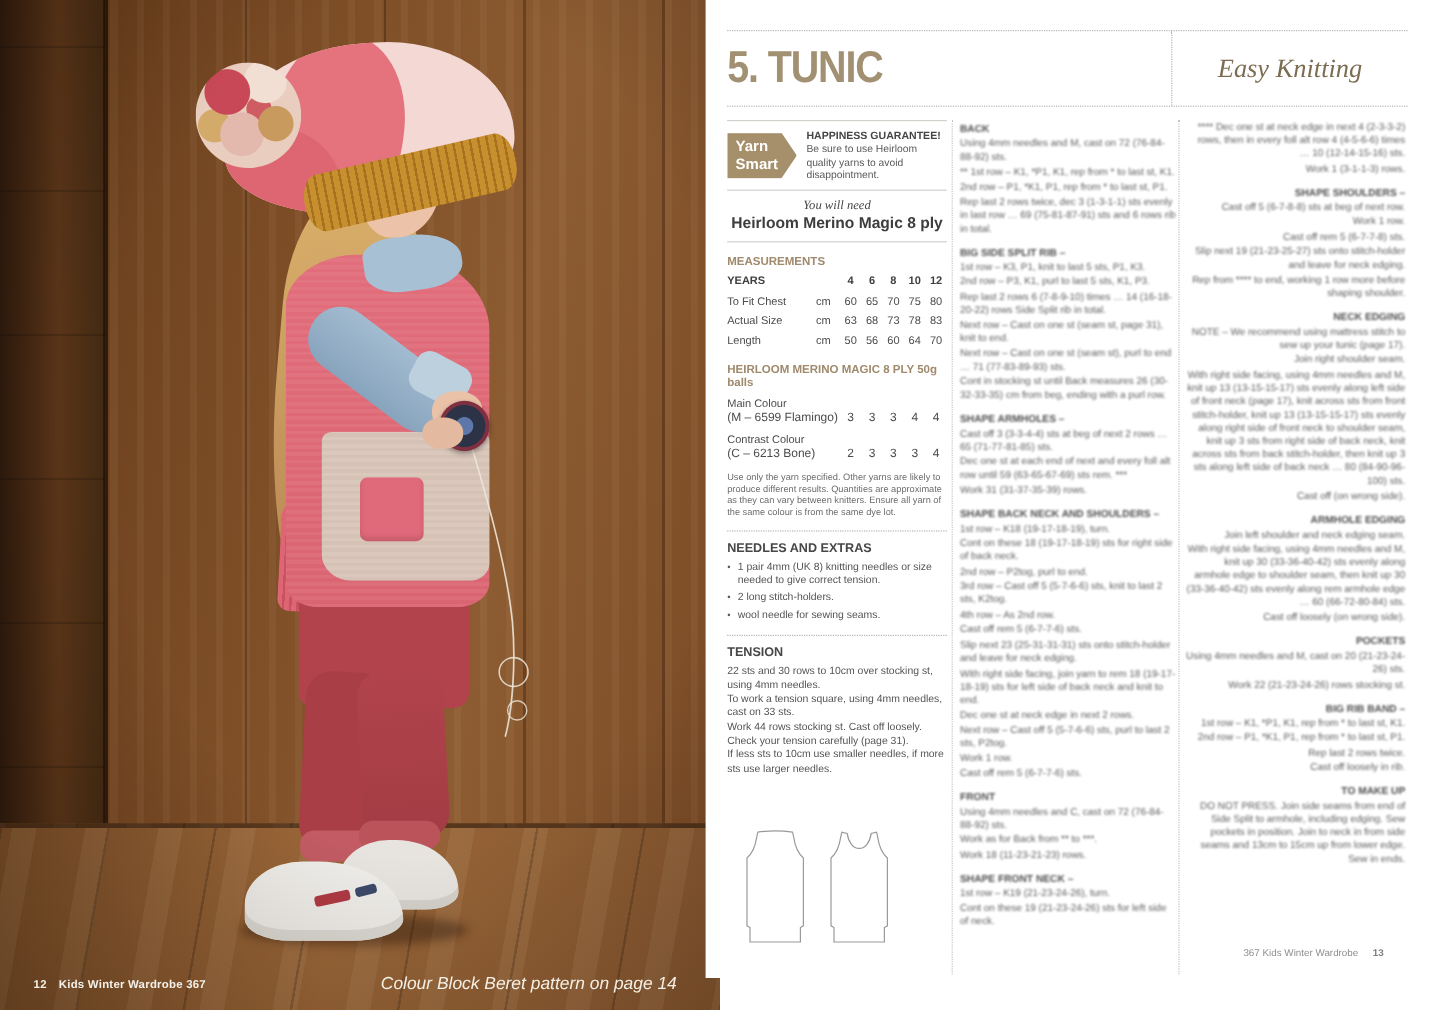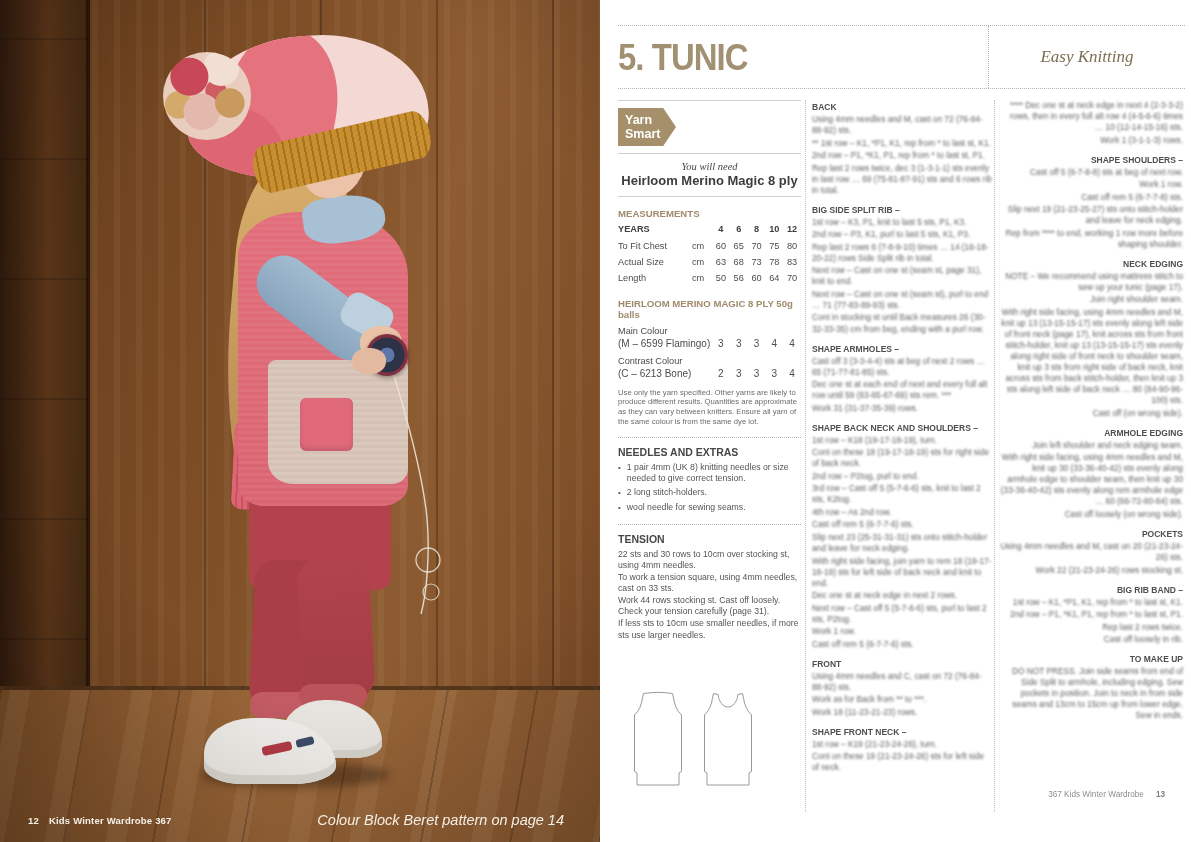--- a/index.html
+++ b/index.html
@@ -105,28 +105,28 @@
     border-radius:3px;transform:rotate(-14deg);}
   .string-svg{position:absolute;left:0;top:0;}
 
   .caption-left{position:absolute;left:28px;bottom:16px;color:#f5f1ea;font-size:9.5px;font-weight:bold;
     letter-spacing:.2px;}
   .caption-left .pgnum{margin-right:10px;}
   .caption-center{position:absolute;right:36px;bottom:14px;color:#f4efe4;
     font-family:Liberation Sans, sans-serif;font-style:italic;font-size:14.5px;}
 
   
-  .page{position:absolute;left:600px;top:0;width:591px;height:815px;background:#fff;}
+  .page{position:absolute;left:588px;top:0;width:591px;height:815px;background:#fff;}
   .pat-header{position:absolute;left:18px;top:25px;width:567px;height:62px;
     border-top:1.5px dotted #b8b4ae;border-bottom:1.5px dotted #b8b4ae;display:flex;}
   .title-cell{flex:1;display:flex;align-items:center;}
   .pat-title{font-size:35px;font-weight:bold;color:#a29072;letter-spacing:-1px;transform:scale(.94,1.06);
     transform-origin:left center;}
   .difficulty-cell{width:196px;border-left:1.5px dotted #b8b4ae;display:flex;align-items:center;justify-content:center;}
-  .difficulty{font-family:"Liberation Serif",serif;font-style:italic;font-size:17px;color:#7c6d52;}
+  .difficulty{font-family:"Liberation Serif",serif;font-style:italic;font-size:22px;color:#7c6d52;}
 
   .col1{position:absolute;left:18px;top:100px;width:183px;}
   .col2{position:absolute;left:212px;top:100px;width:180px;}
   .col3{position:absolute;left:400px;top:100px;width:183px;text-align:right;}
   .col-divider{position:absolute;top:100px;height:712px;border-left:1.5px dotted #c6c2bb;width:0;}
   .divider-a{left:205px;}  .divider-b{left:394px;}
 
   .rule{border-top:1px solid #d2cfca;}
   .yarnsmart-row{display:flex;gap:8px;align-items:center;padding:7px 0;}
   .badge{flex:0 0 58px;height:38px;background:#a6906b;color:#fff;font-weight:bold;font-size:12.5px;
@@ -243,20 +243,24 @@
     <div class="col-divider divider-a"></div>
     <div class="col-divider divider-b"></div>
 
     <div class="col1">
       <div class="rule"></div>
       <div class="yarnsmart-row">
         <div class="badge">
           <span>Yarn</span>
           <span>Smart</span>
         </div>
+        <div>
+          <div class="guarantee-head">HAPPINESS GUARANTEE!</div>
+          <div class="guarantee-body">Be sure to use Heirloom quality yarns to avoid disappointment.</div>
+        </div>
       </div>
       <div class="rule"></div>
       <div class="ywn">
         <div class="ywn-label">You will need</div>
         <div class="ywn-yarn">Heirloom Merino Magic 8 ply</div>
       </div>
       <div class="rule"></div>
 
       <div class="tan-heading">MEASUREMENTS</div>
       <div id="meas-table">

